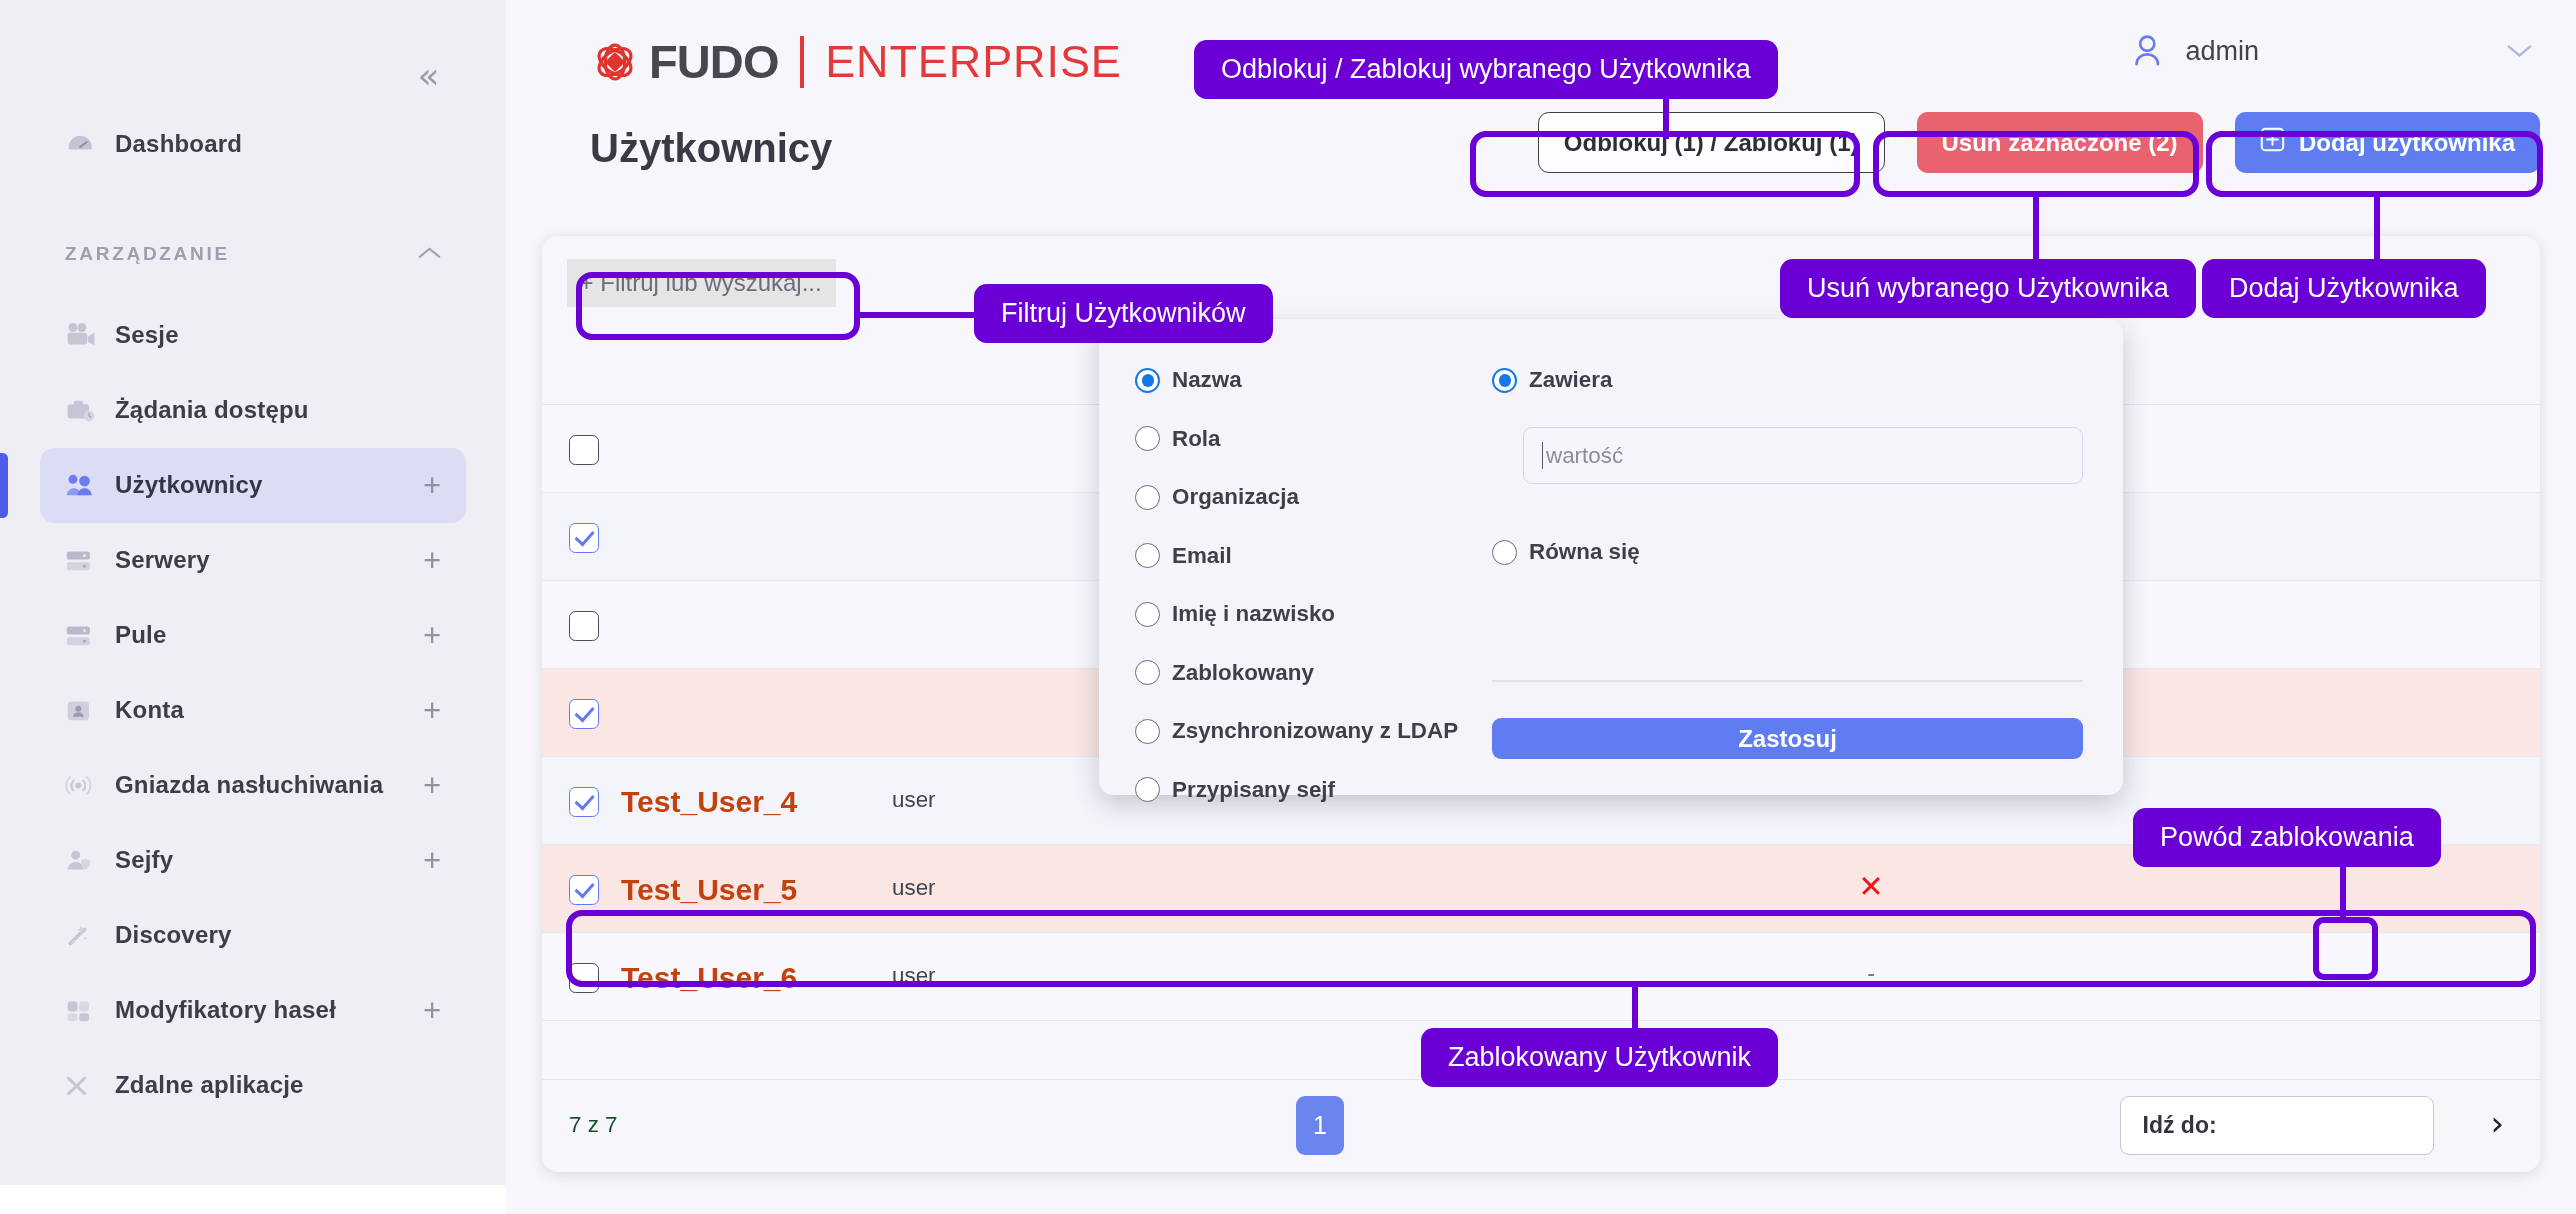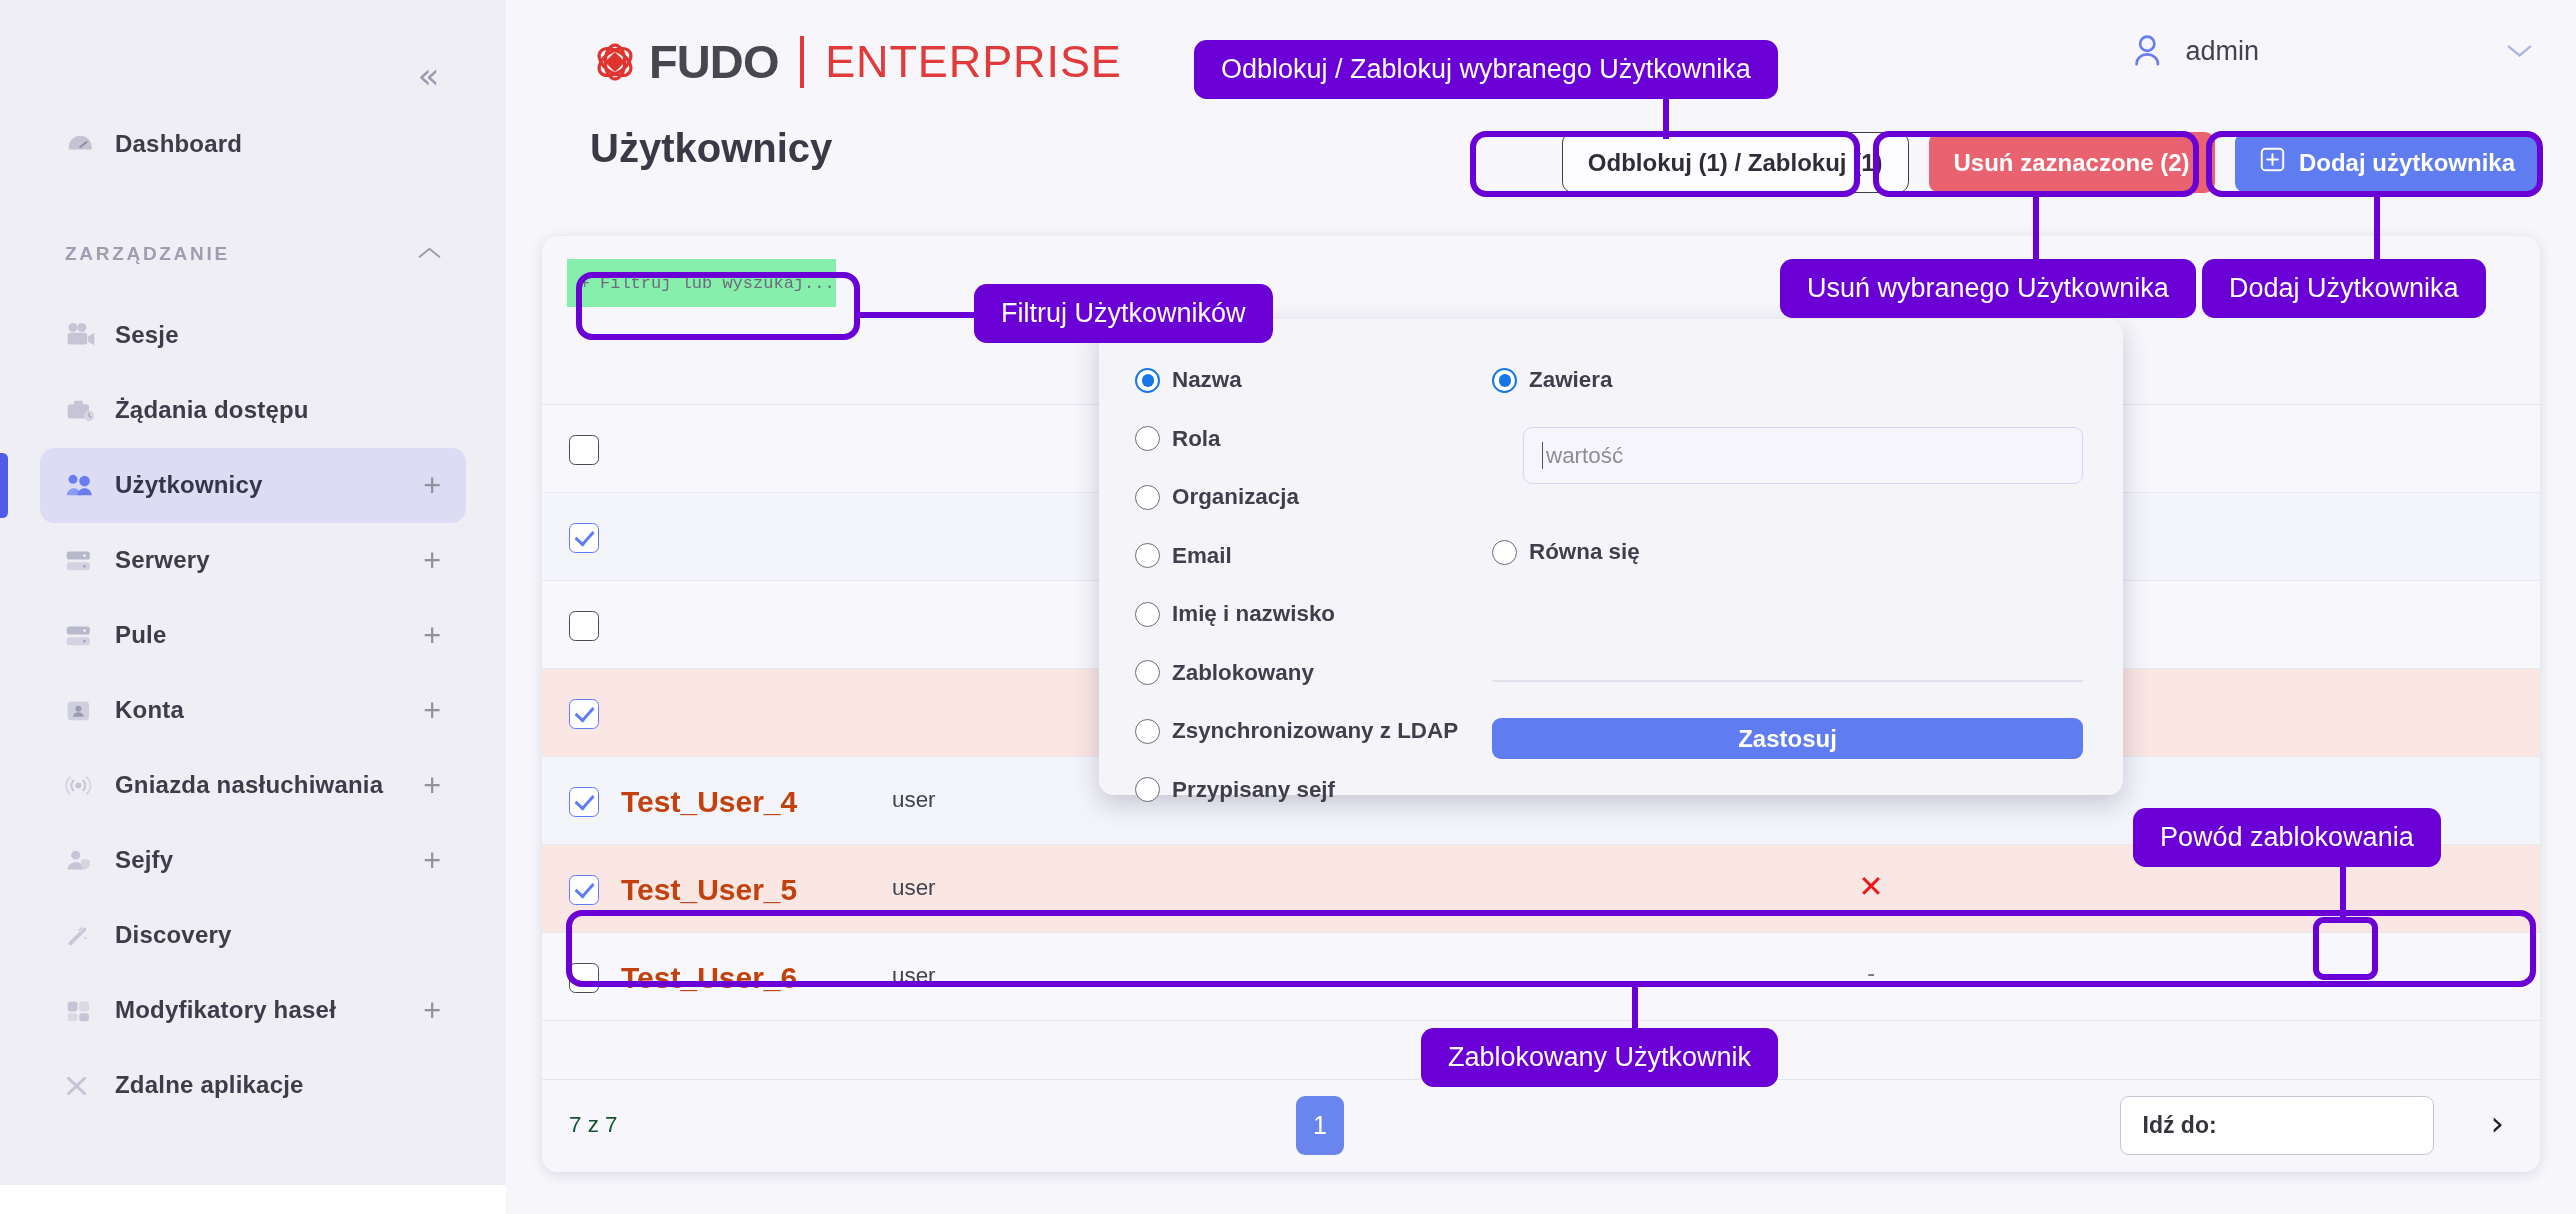--- a/index.html
+++ b/index.html
@@ -57,42 +57,42 @@
   .logo-ent { font-size: 45px; color: #e03a3a; letter-spacing: 0.9px; font-weight: 400;
     font-family: "Liberation Sans", sans-serif; }
 
   .user-box { position: absolute; right: 43px; top: 34px; display: flex; align-items: center; gap: 23px; cursor: pointer; }
   .user-name { font-size: 27px; color: #43434f; }
   .user-chev { color: #a9b0e0; font-size: 23px; margin-left: 224px; }
 
   .page-title { position: absolute; left: 84px; top: 126px; font-size: 40px; font-weight: 700; color: #3a3a46; }
 
   
-  .actions { position: absolute; right: 36px; top: 132px; display: flex; align-items: center; gap: 20px; }
+  .actions { position: absolute; right: 36px; top: 112px; display: flex; align-items: center; gap: 32px; }
   .btn { height: 61px; border-radius: 10.8px; display:flex; align-items:center; justify-content:center;
          font-size: 24px; font-weight: 700; cursor: pointer; padding: 0 25px; white-space: nowrap; }
   .btn-outline { background: #fdfdff; color: #2e2e38; border: 1.8px solid #3d3d47; }
   .btn-danger  { background: #e8636f; color: #ffffff; }
   .btn-primary { background: #5f7df0; color: #ffffff; display:flex; gap:14.4px; }
   .btn-primary .pi { font-size: 27px; font-weight: 400; }
 
   .hl { position: absolute; border: 6.3px solid #6a00d6; border-radius: 16px; pointer-events:none; }
 
   
   .card {
     position: absolute; left: 36px; top: 236px; right: 36px; bottom: 43px;
     background: #f6f6fb; border-radius: 16px;
     box-shadow: 0 2.7px 12.6px rgba(40,40,70,.13);
     overflow: hidden;
   }
   .card-top { height: 90px; }
   .filter-pill {
     position: absolute; left: 25px; top: 23px; width: 269px; height: 48px;
     display: flex; align-items: center; padding-left: 12.6px;
-    font-size: 17px; color: #6c6c7d; background: #86efac; font-family: Liberation Mono, monospace;
+    font-size: 24px; color: #6c6c7d; background: #e5e5e5;
   }
   .thead { position: relative; height: 79px; border-bottom: 1.8px solid #e4e4ee; }
   .th { position: absolute; top: 25px; display: flex; align-items: center; gap: 12.6px;
         font-size: 22.4px; color: #4a4a58; }
   .sort-ic { display:inline-block; width: 21.5px; }
   .sort-ic span { display:block; background:#6b6b7c; height:2.7px; border-radius:1.8px; margin-bottom:3.6px; }
   .sort-ic span:nth-child(1){ width:21.5px; }
   .sort-ic span:nth-child(2){ width:15.3px; }
   .sort-ic span:nth-child(3){ width:9px; }
 

